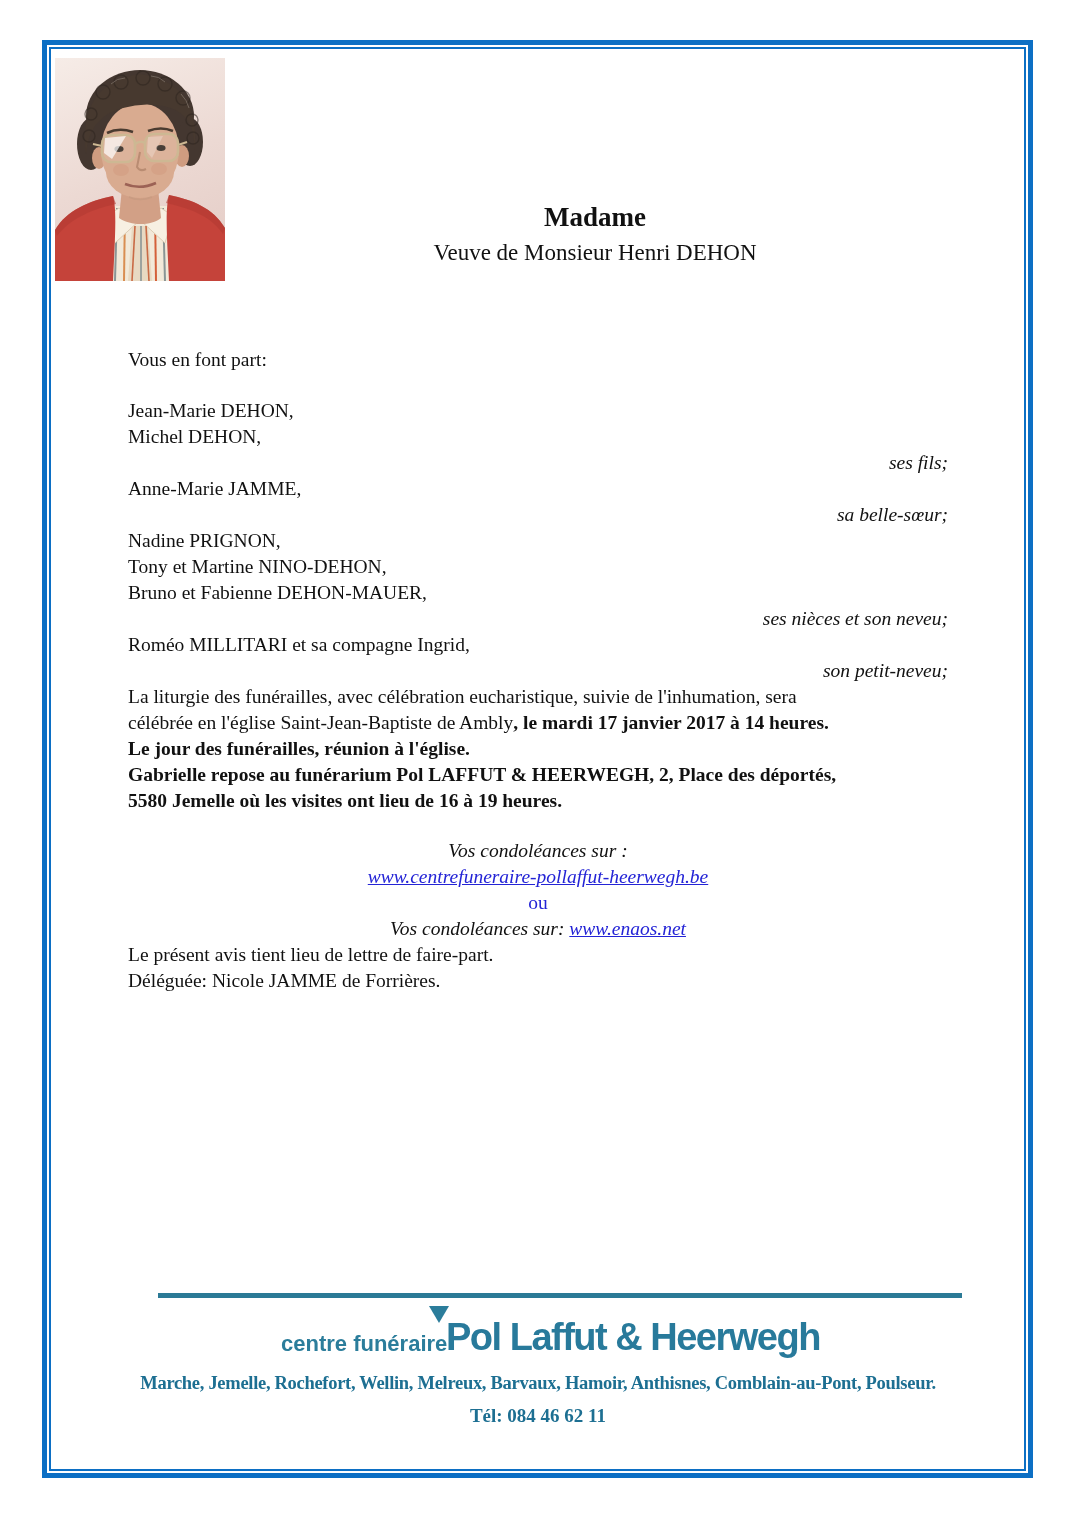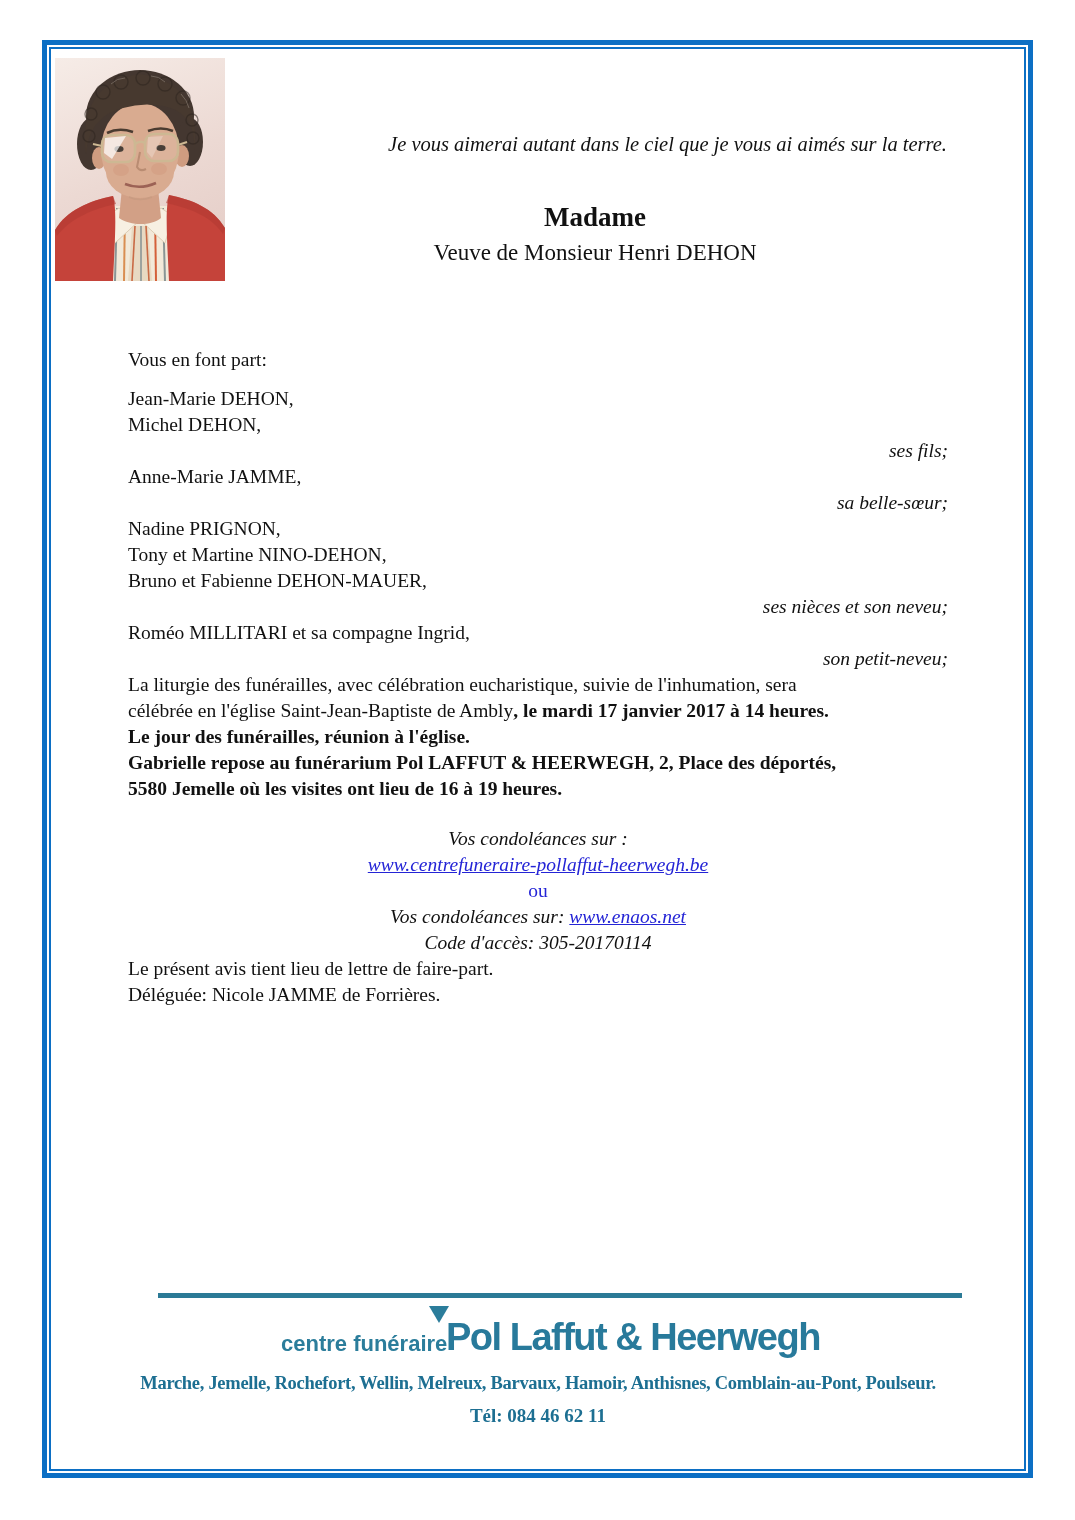--- a/index.html
+++ b/index.html
@@ -28,21 +28,21 @@
   
   .main-text{position:absolute;left:128px;top:347px;width:820px;
              font-size:19.5px;line-height:26px;}
   .main-text p{margin:0;}
   .line{white-space:nowrap;}
   .right{text-align:right;white-space:nowrap;}
   .ital{font-style:italic;}
   .indent{padding-left:28px;}
   .bold{font-weight:bold;}
   .p-intro{margin-top:20px;}
-  .fam-block{margin-top:13px;}
+  .fam-block{margin-top:25px;}
   .p-liturgy{margin-top:17px;}
   .p-meeting{margin-top:19px;font-weight:bold;}
   .p-repose{margin-top:20px;font-weight:bold;}
   .cond{margin-top:24px;text-align:center;}
   .p-notice{margin-top:22px;}
   .p-delegate{margin-top:22px;}
   a.link{color:#2424d6;font-style:italic;text-decoration:underline;cursor:pointer;}
   .blue-or{color:#2424d6;font-style:normal;}
 
   
@@ -152,21 +152,20 @@
       <polygon points="50,80 71,78 57,101 49,95" fill="#ffffff" opacity="0.7"></polygon>
       <polygon points="93,79 108,78 97,100 92,94" fill="#ffffff" opacity="0.25"></polygon>
 
       <path d="M85,94 L82,109 Q85,114 91,111" fill="none" stroke="#b98c72" stroke-width="2"></path>
       <path d="M70,126 Q85,132 101,125" fill="none" stroke="#9c6255" stroke-width="2.6"></path>
       <path d="M74,139 Q85,144 97,139" fill="none" stroke="#c49a80" stroke-width="1.5" opacity="0.7"></path>
     </svg>
   </div>
 
   <div class="quote">
-    <div class="line">Je vous aimerai autant dans le ciel que je vous ai aimés sur la terre.</div>
   </div>
 
   <div class="title-block">
     <div class="t-madame">Madame</div>
     <div class="t-veuve">Veuve de Monsieur Henri DEHON</div>
   </div>
 
   <div class="main-text">
     <p class="p-intro line">Vous en font part:</p>
 
@@ -188,21 +187,20 @@
 
     <p class="p-meeting line">Le jour des funérailles, réunion à l'église.</p>
 
     <p class="p-repose"><span class="line">Gabrielle repose au funérarium Pol LAFFUT &amp; HEERWEGH, 2, Place des déportés,</span><br><span class="line">5580 Jemelle où les visites ont lieu de 16 à 19 heures.</span></p>
 
     <div class="cond">
       <div class="ital">Vos condoléances sur :</div>
       <div><a class="link" href="#">www.centrefuneraire-pollaffut-heerwegh.be</a></div>
       <div class="blue-or">ou</div>
       <div><span class="ital">Vos condoléances sur: </span><a class="link" href="#">www.enaos.net</a></div>
-      <div class="ital">Code d'accès: 305-20170114</div>
     </div>
 
     <p class="p-notice line">Le présent avis tient lieu de lettre de faire-part.</p>
     <p class="p-delegate line">Déléguée: Nicole JAMME de Forrières.</p>
   </div>
 
   <div class="footer-rule"></div>
   <div class="brand-small">centre funéraire</div>
   <div class="brand-triangle"></div>
   <div class="brand-large">Pol Laffut &amp; Heerwegh</div>

